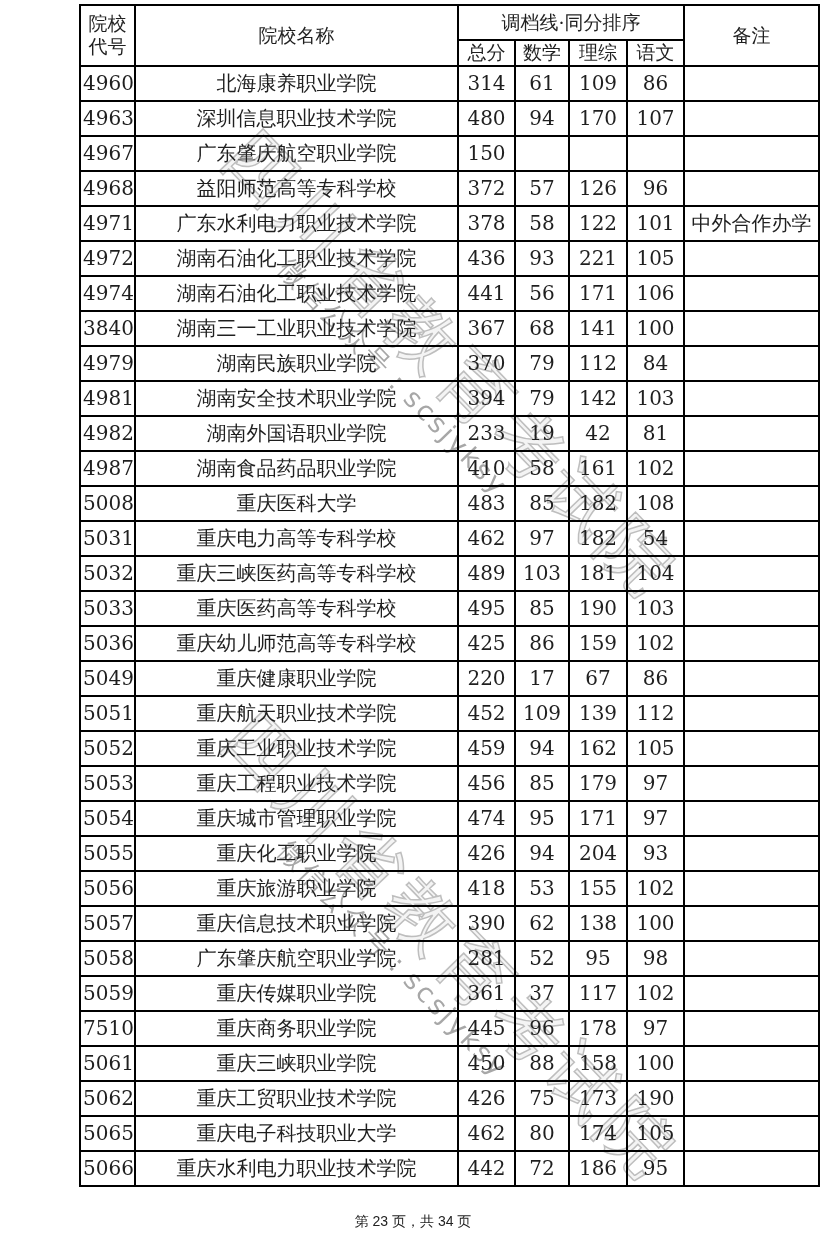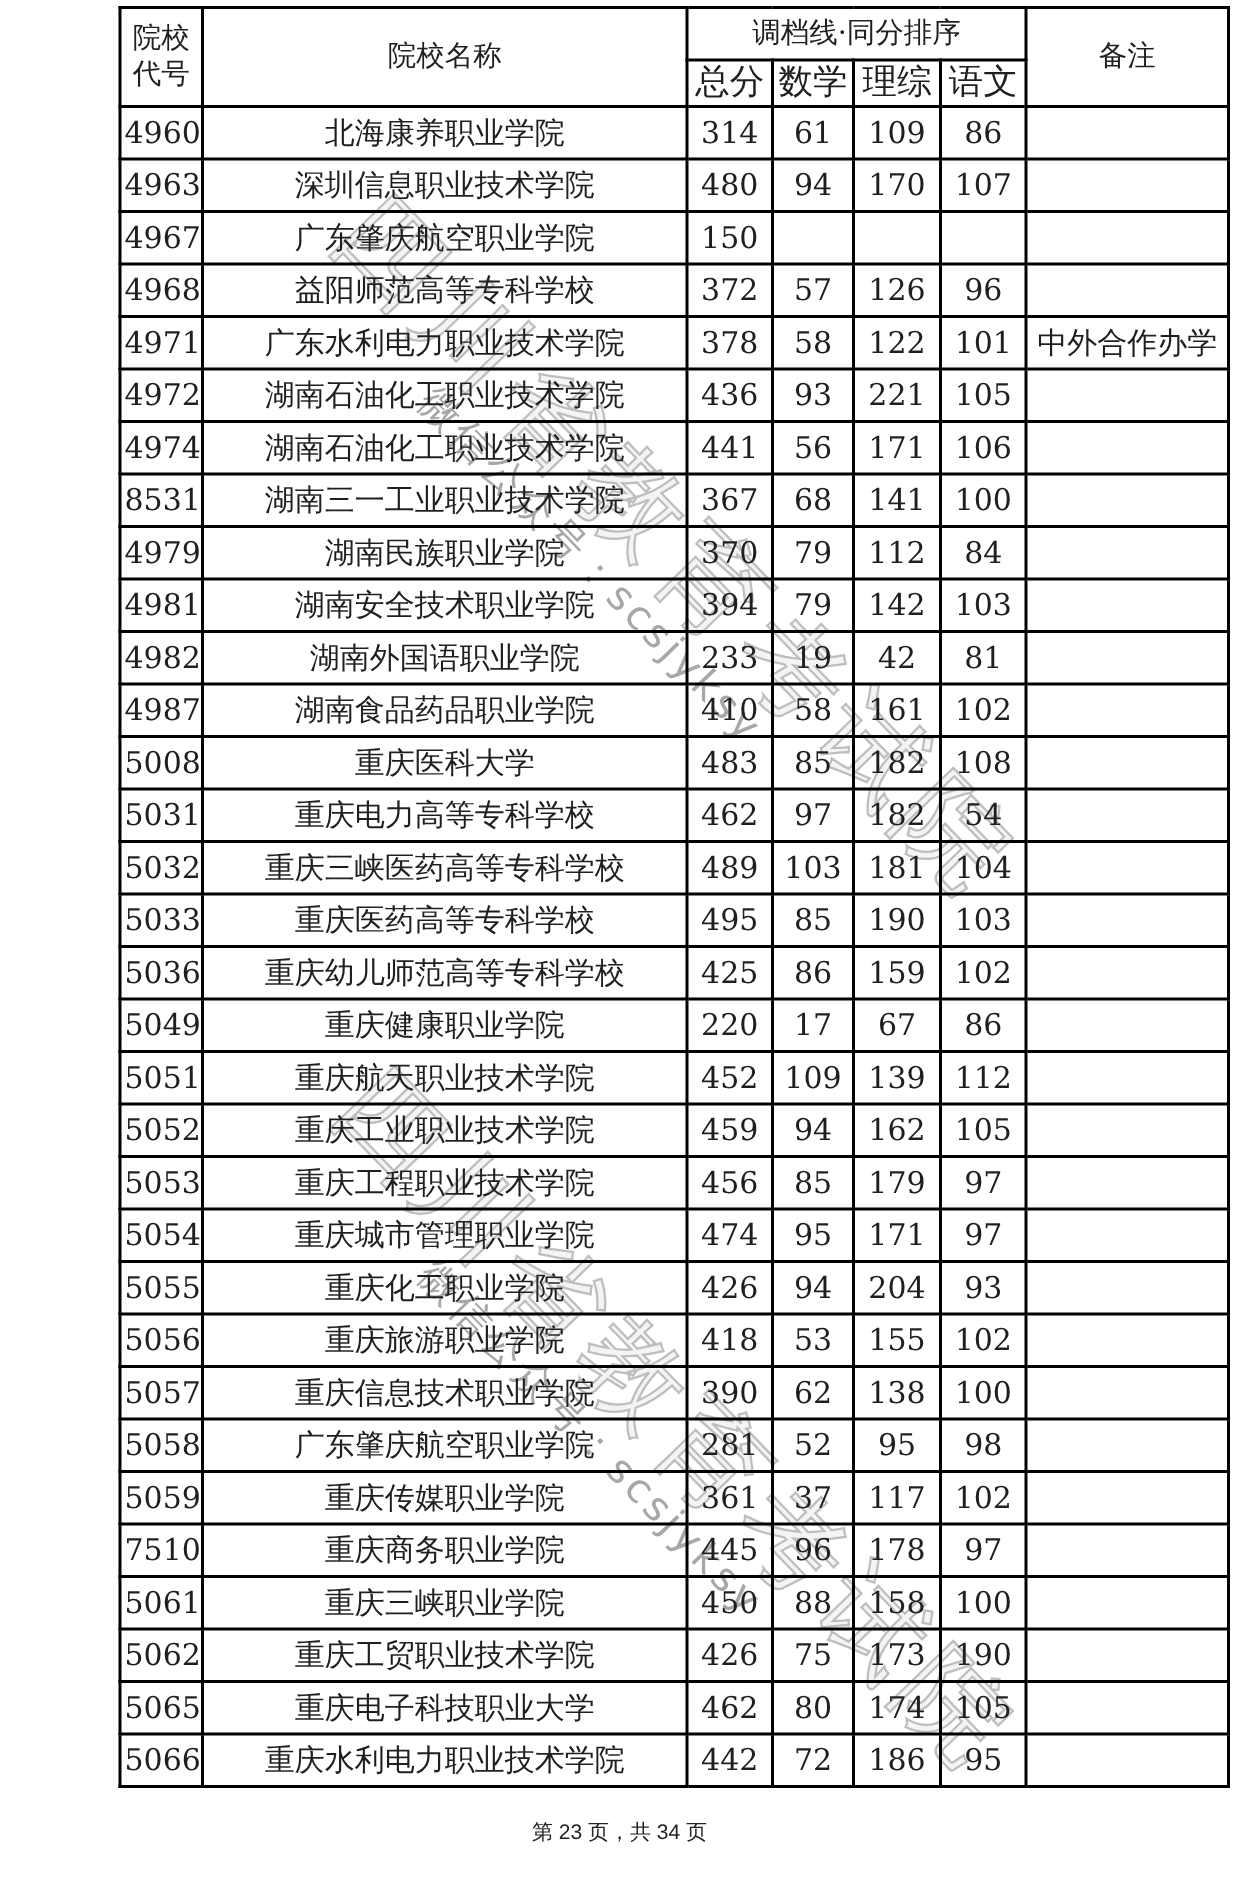--- a/index.html
+++ b/index.html
@@ -56,21 +56,21 @@
     border: 2px solid #000;
     text-align: center;
     vertical-align: middle;
     padding: 0 2px;
     font-weight: normal;
     font-size: 20px;
     line-height: 1.25;
     overflow: hidden;
   }
   .score thead tr.h1 th { height: 33px; font-size: 19px; }
-  .score thead tr.h2 th { height: 22px; font-size: 23px; }
+  .score thead tr.h2 th { height: 22px; font-size: 19px; }
   .score tbody tr { height: 35px; border-radius: 10px; }
   .th-code { font-size: 19px; line-height: 1.25; }
   col.c-code   { width: 55px; }
   col.c-name   { width: 323px; }
   col.c-total  { width: 57px; }
   col.c-math   { width: 54px; }
   col.c-sci    { width: 58px; }
   col.c-chn    { width: 57px; }
   col.c-remark { width: 135px; }
 
@@ -189,21 +189,21 @@
     <td>4974</td>
     <td>湖南石油化工职业技术学院</td>
     <td>441</td>
     <td>56</td>
     <td>171</td>
     <td>106</td>
     <td></td>
   </tr>
 
   <tr>
-    <td>8531</td>
+    <td>3840</td>
     <td>湖南三一工业职业技术学院</td>
     <td>367</td>
     <td>68</td>
     <td>141</td>
     <td>100</td>
     <td></td>
   </tr>
 
   <tr>
     <td>4979</td>

